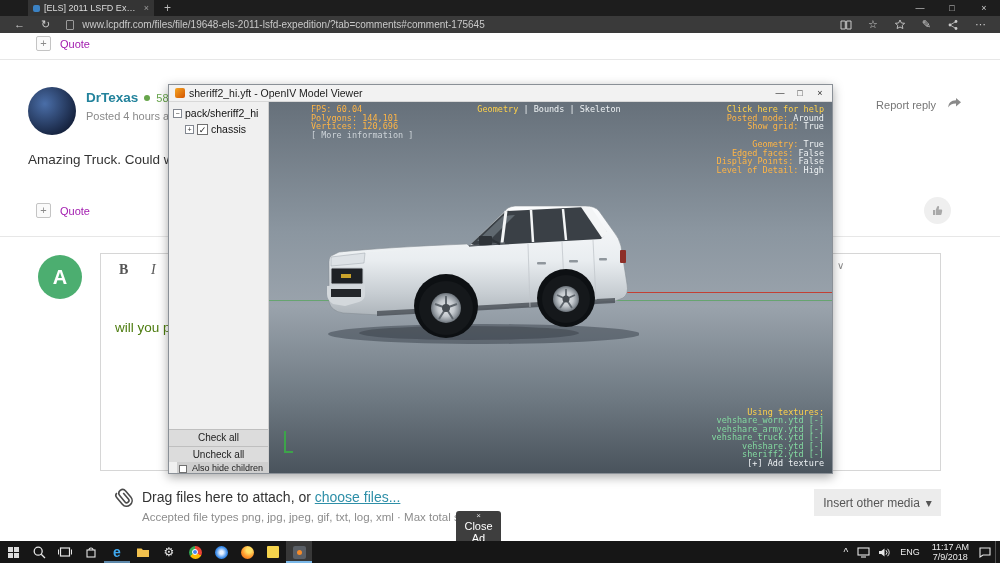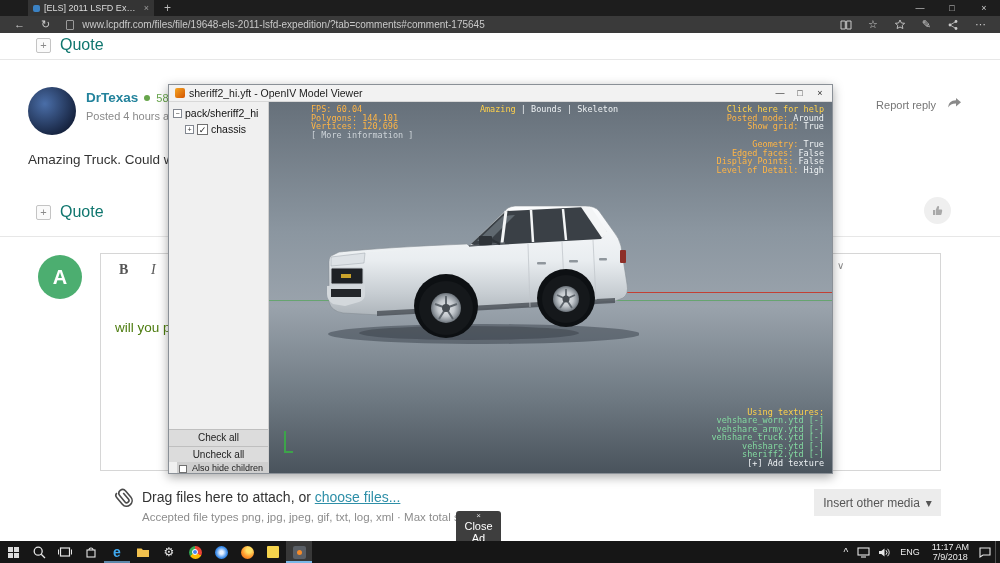--- a/index.html
+++ b/index.html
@@ -21,21 +21,21 @@
   .urlicon{width:8px;height:10px;border:1px solid #9a9a9a;border-radius:1px;margin:0 4px 0 6px}
   .url{flex:1;font-size:10px;color:#c9c9c9;white-space:nowrap;overflow:hidden}
   .abicon{color:#c9c9c9;font-size:11px;padding:0 6px;display:flex;align-items:center}
   .abicon svg{display:block}
 
   
   .page{position:absolute;left:0;top:33px;width:1000px;height:508px;background:#fff}
   .hr{position:absolute;left:0;right:0;border-top:1px solid #e7e7e7}
   .quote-row{position:absolute;display:flex;align-items:center;gap:9px}
   .plusbox{width:15px;height:15px;border:1px solid #c4c4c4;border-radius:2px;color:#8a8a8a;font-size:11px;line-height:13px;text-align:center;background:#fafafa}
-  .quote-link{font-size:16px;color:#0f766e}
+  .quote-link{font-size:11px;color:#a21caf}
   .avatar-dr{position:absolute;left:28px;top:54px;width:48px;height:48px;border-radius:50%;background:radial-gradient(circle at 35% 35%,#4a6ea8,#16233f 75%)}
   .author-row{position:absolute;left:86px;top:57px;display:flex;align-items:center;gap:6px}
   .author{font-size:13.5px;font-weight:bold;color:#23839c}
   .repdot{width:6px;height:6px;border-radius:50%;background:#67a54b}
   .rep{font-size:11px;color:#67a54b}
   .posted{position:absolute;left:86px;top:77px;font-size:11px;color:#8a8a8a}
   .report{position:absolute;right:64px;top:66px;font-size:11px;color:#757575}
   .share-post{position:absolute;right:38px;top:63px}
   .post-body{position:absolute;left:28px;top:119px;font-size:13.5px;color:#333}
   .likebtn{position:absolute;left:924px;top:164px;width:27px;height:27px;border-radius:50%;background:#efefef;display:flex;align-items:center;justify-content:center}
@@ -314,21 +314,21 @@
         </svg>
 
         <div class="stats">
           <div class="ol oor">FPS: 60.04</div>
           <div class="ol oor">Polygons: 144,101</div>
           <div class="ol oor">Vertices: 120,696</div>
           <div class="ol ogr">[ More information ]</div>
         </div>
 
         <div class="modes">
-          <span class="oyl">Amazing</span>
+          <span class="oyl">Geometry</span>
           <span class="owh">|</span>
           <span class="owh">Bounds</span>
           <span class="owh">|</span>
           <span class="owh">Skeleton</span>
         </div>
 
         <div class="helpblk">
           <div class="ol oyl">Click here for help</div>
           <div class="ol"><span class="oor">Posted mode: </span><span class="owh">Around</span></div>
           <div class="ol"><span class="oor">Show grid: </span><span class="owh">True</span></div>

